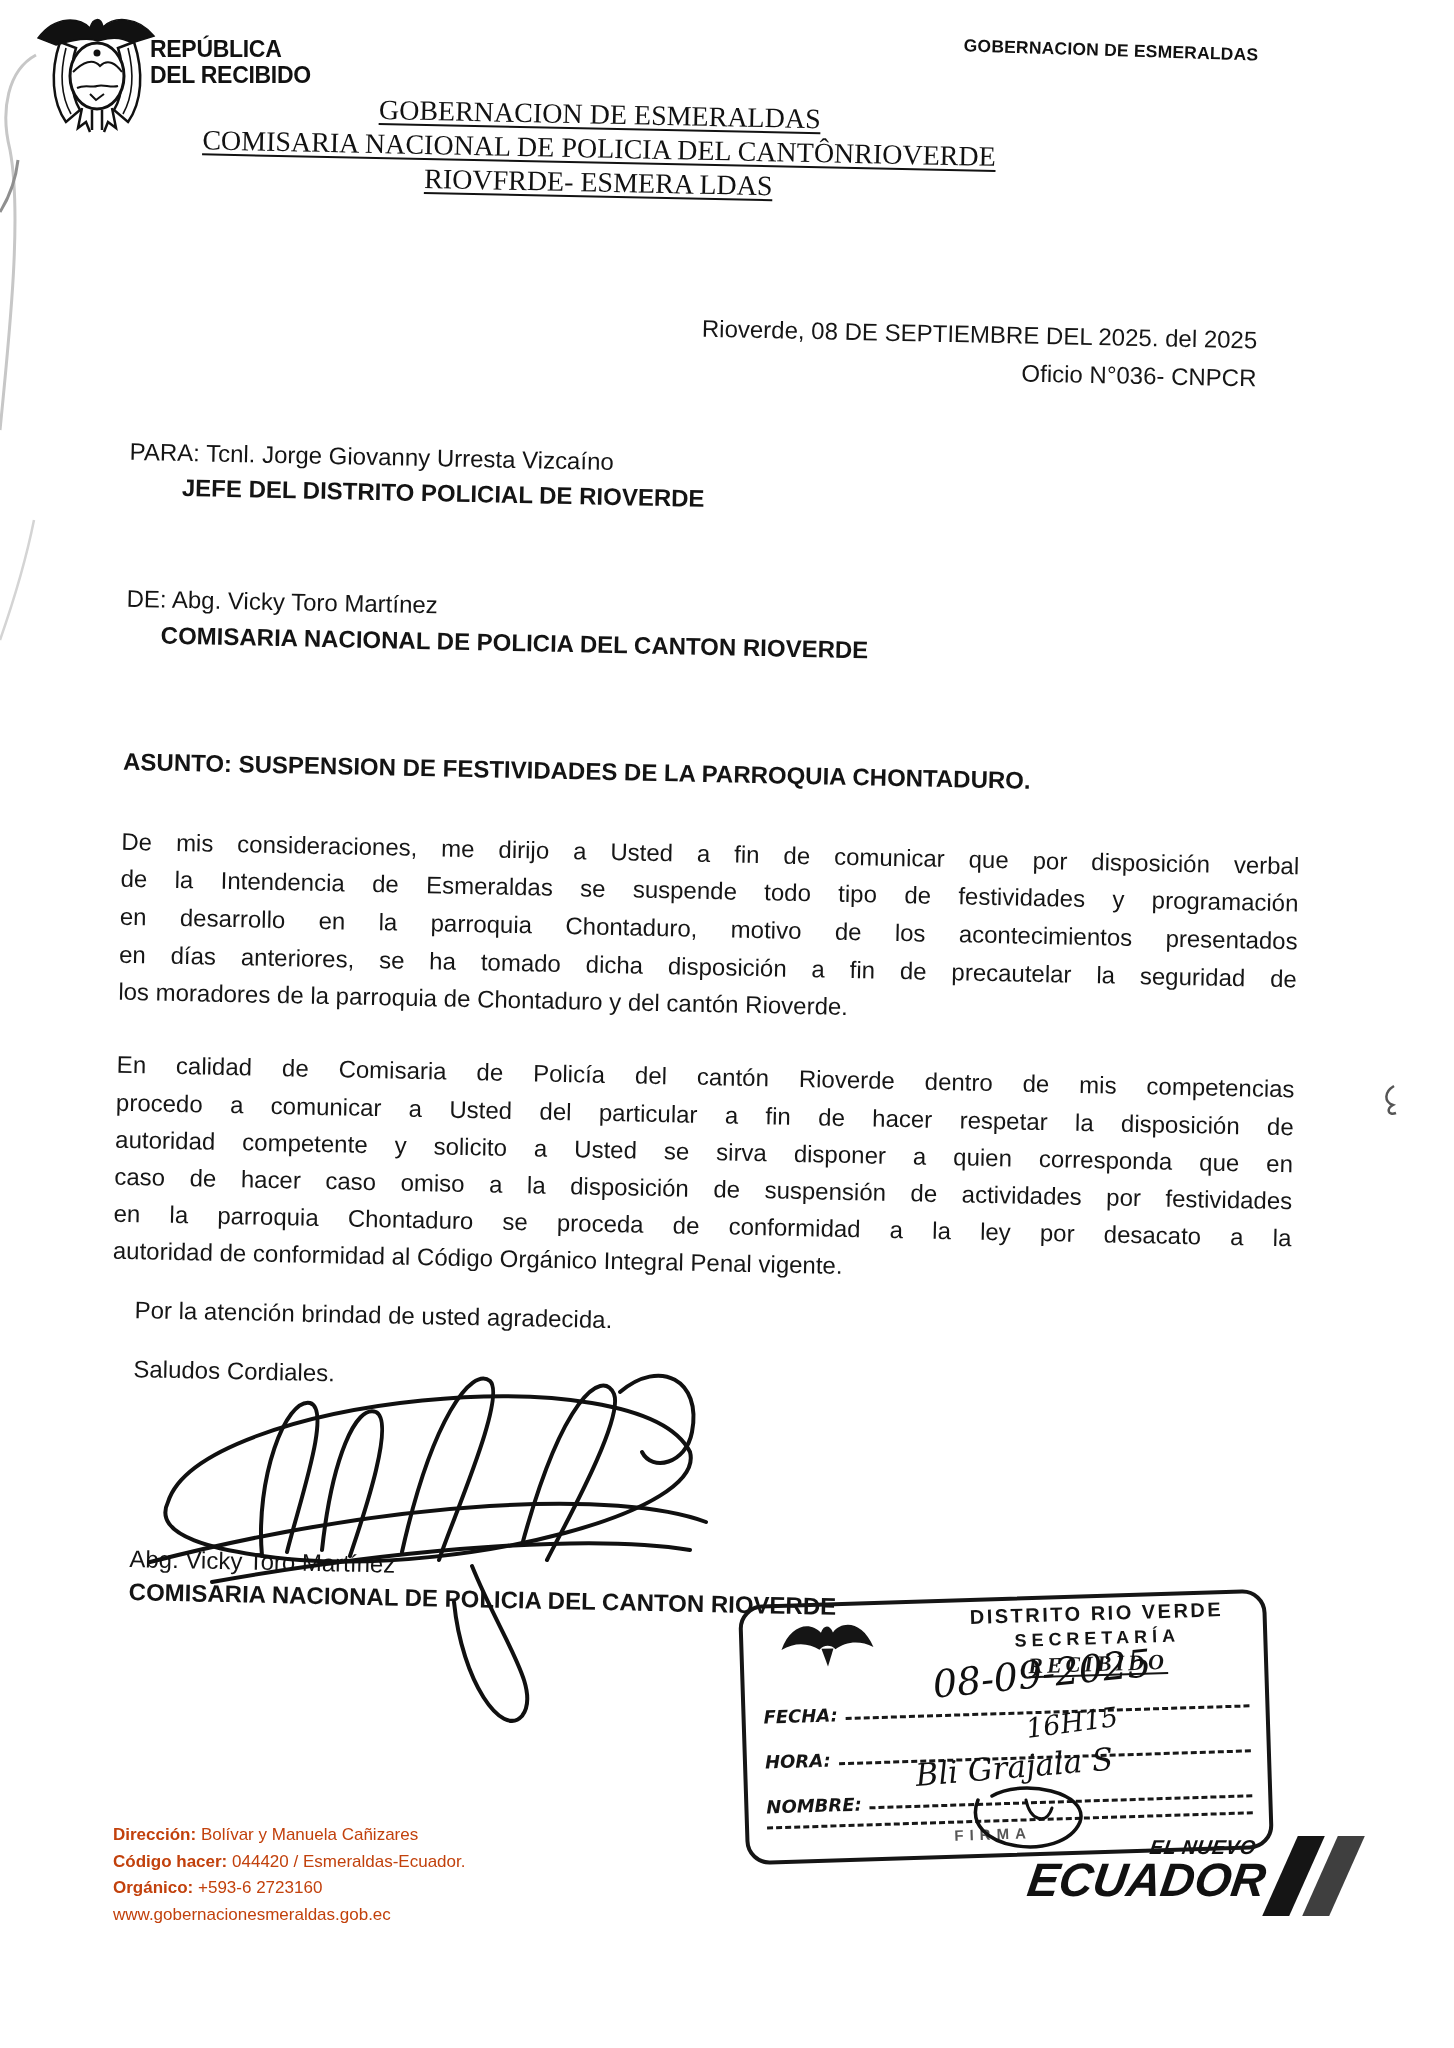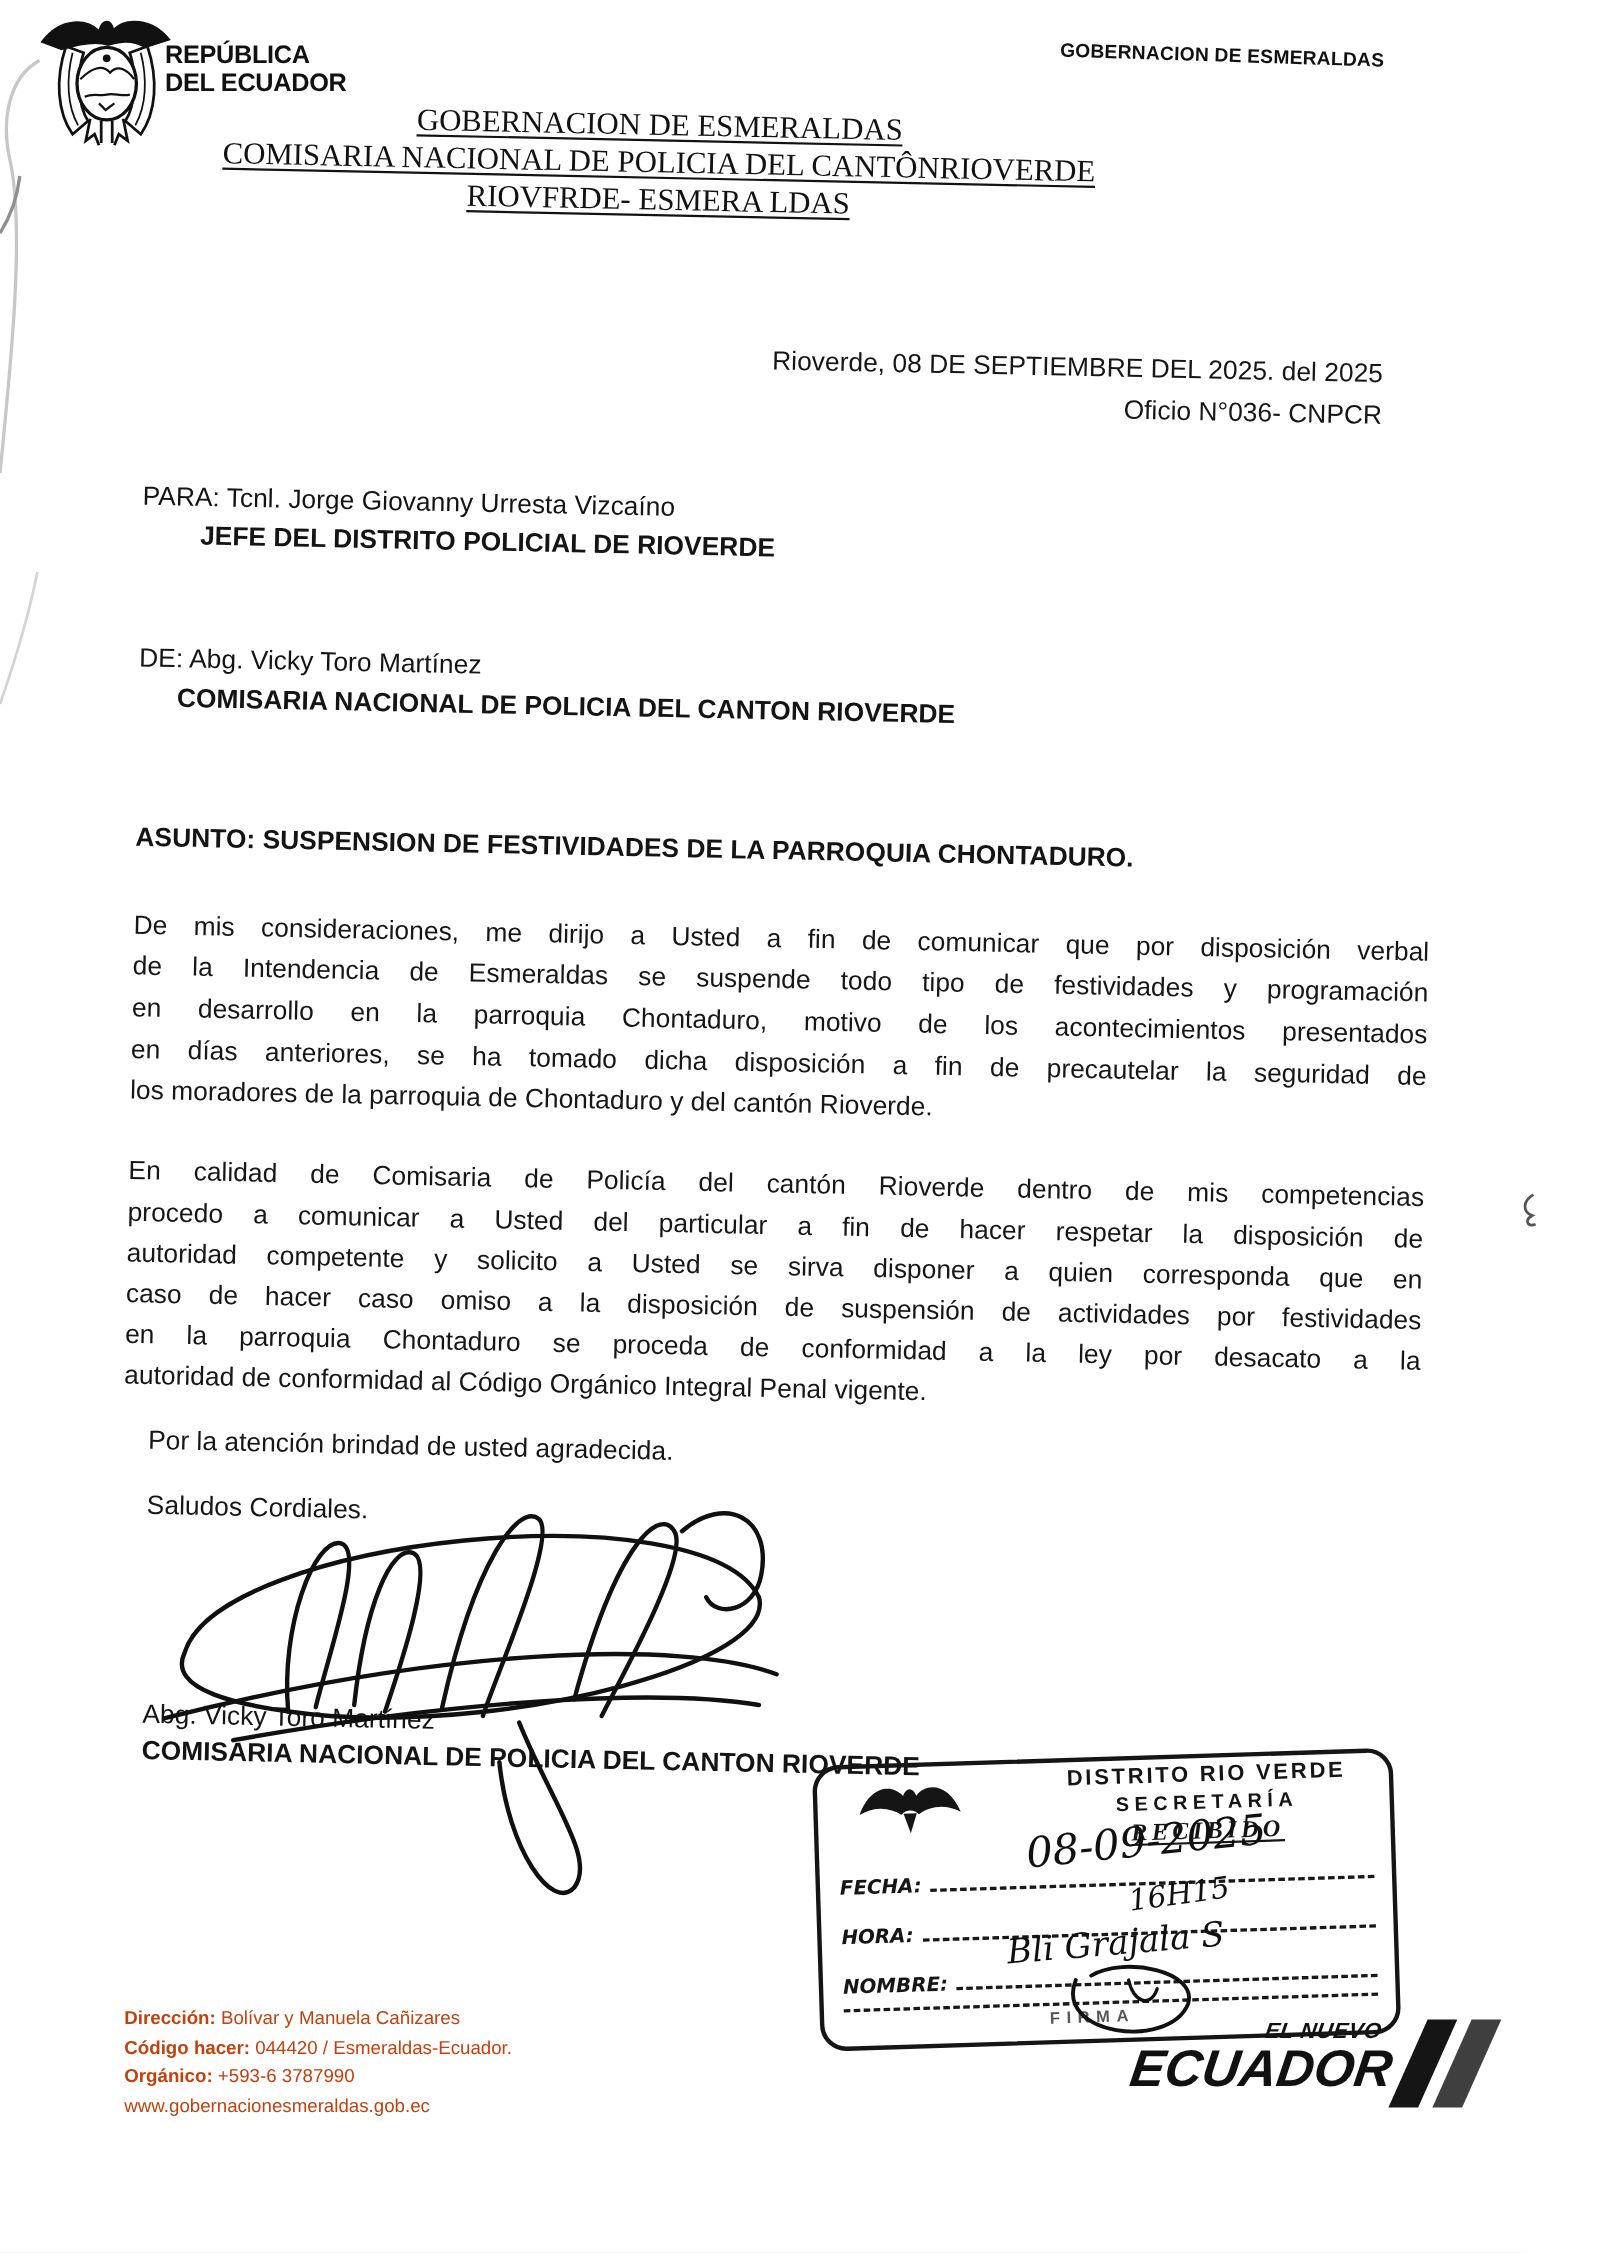--- a/index.html
+++ b/index.html
@@ -103,21 +103,21 @@
       <circle cx="67" cy="47" r="3.5" fill="#111" stroke="none"></circle>
 
       <path d="M52,102 L48,122 L56,116 L60,126"></path>
       <path d="M82,102 L86,122 L78,116 L74,126"></path>
       <path d="M62,104 L62,124 M72,104 L72,124"></path>
     </g>
   </svg>
 
   <div class="abs republica">
     <div>REPÚBLICA</div>
-    <div>DEL ECUADOR</div>
+    <div>DEL RECIBIDO</div>
   </div>
 
   <div class="abs corner-title">GOBERNACION DE ESMERALDAS</div>
 
   <div class="abs tilt">
 
     <div class="abs doc-heading">
       <div>GOBERNACION DE ESMERALDAS</div>
       <div>COMISARIA NACIONAL DE POLICIA DEL CANTÔNRIOVERDE</div>
       <div>RIOVFRDE- ESMERA LDAS</div>
@@ -194,21 +194,21 @@
     <div>
       <span class="b">Dirección:</span>
       <span>Bolívar y Manuela Cañizares</span>
     </div>
     <div>
       <span class="b">Código hacer:</span>
       <span>044420 / Esmeraldas-Ecuador.</span>
     </div>
     <div>
       <span class="b">Orgánico:</span>
-      <span>+593-6 3787990</span>
+      <span>+593-6 2723160</span>
     </div>
     <div>www.gobernacionesmeraldas.gob.ec</div>
   </div>
 
   <div class="abs brand">
     <div class="brand-top">EL NUEVO</div>
     <div class="brand-bottom">ECUADOR</div>
     <div class="stripe stripe1"></div>
     <div class="stripe stripe2"></div>
   </div>

